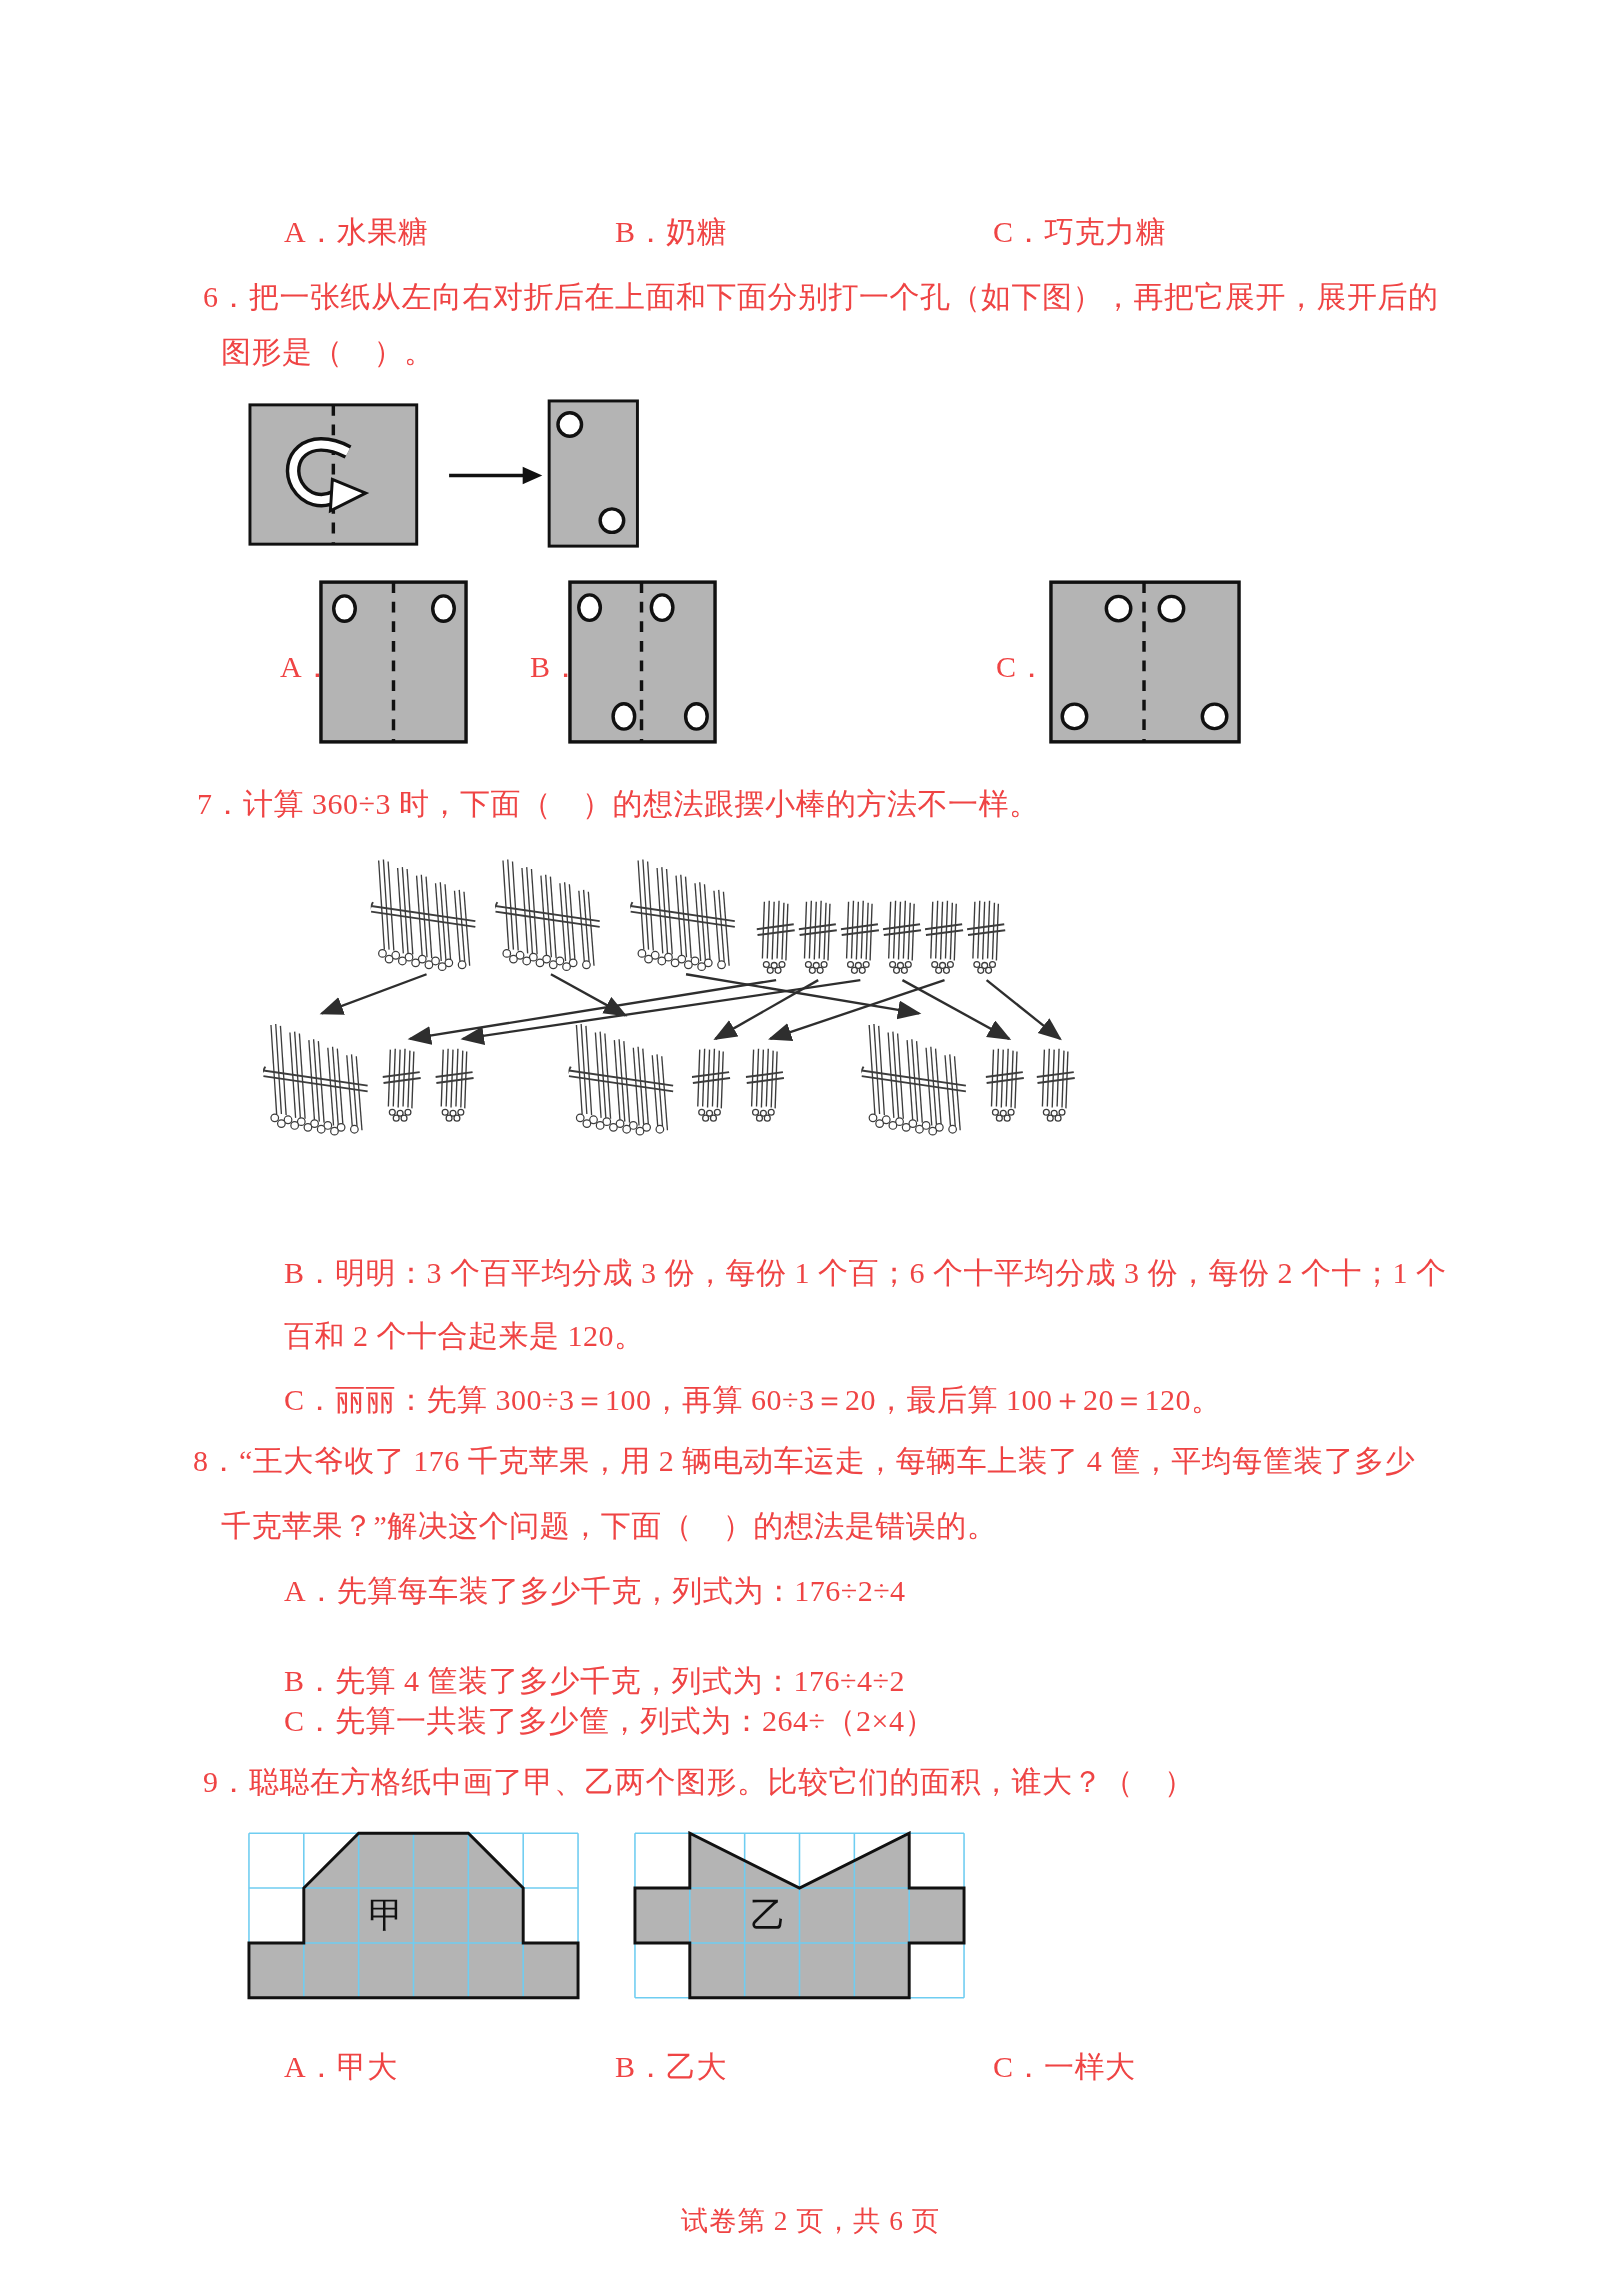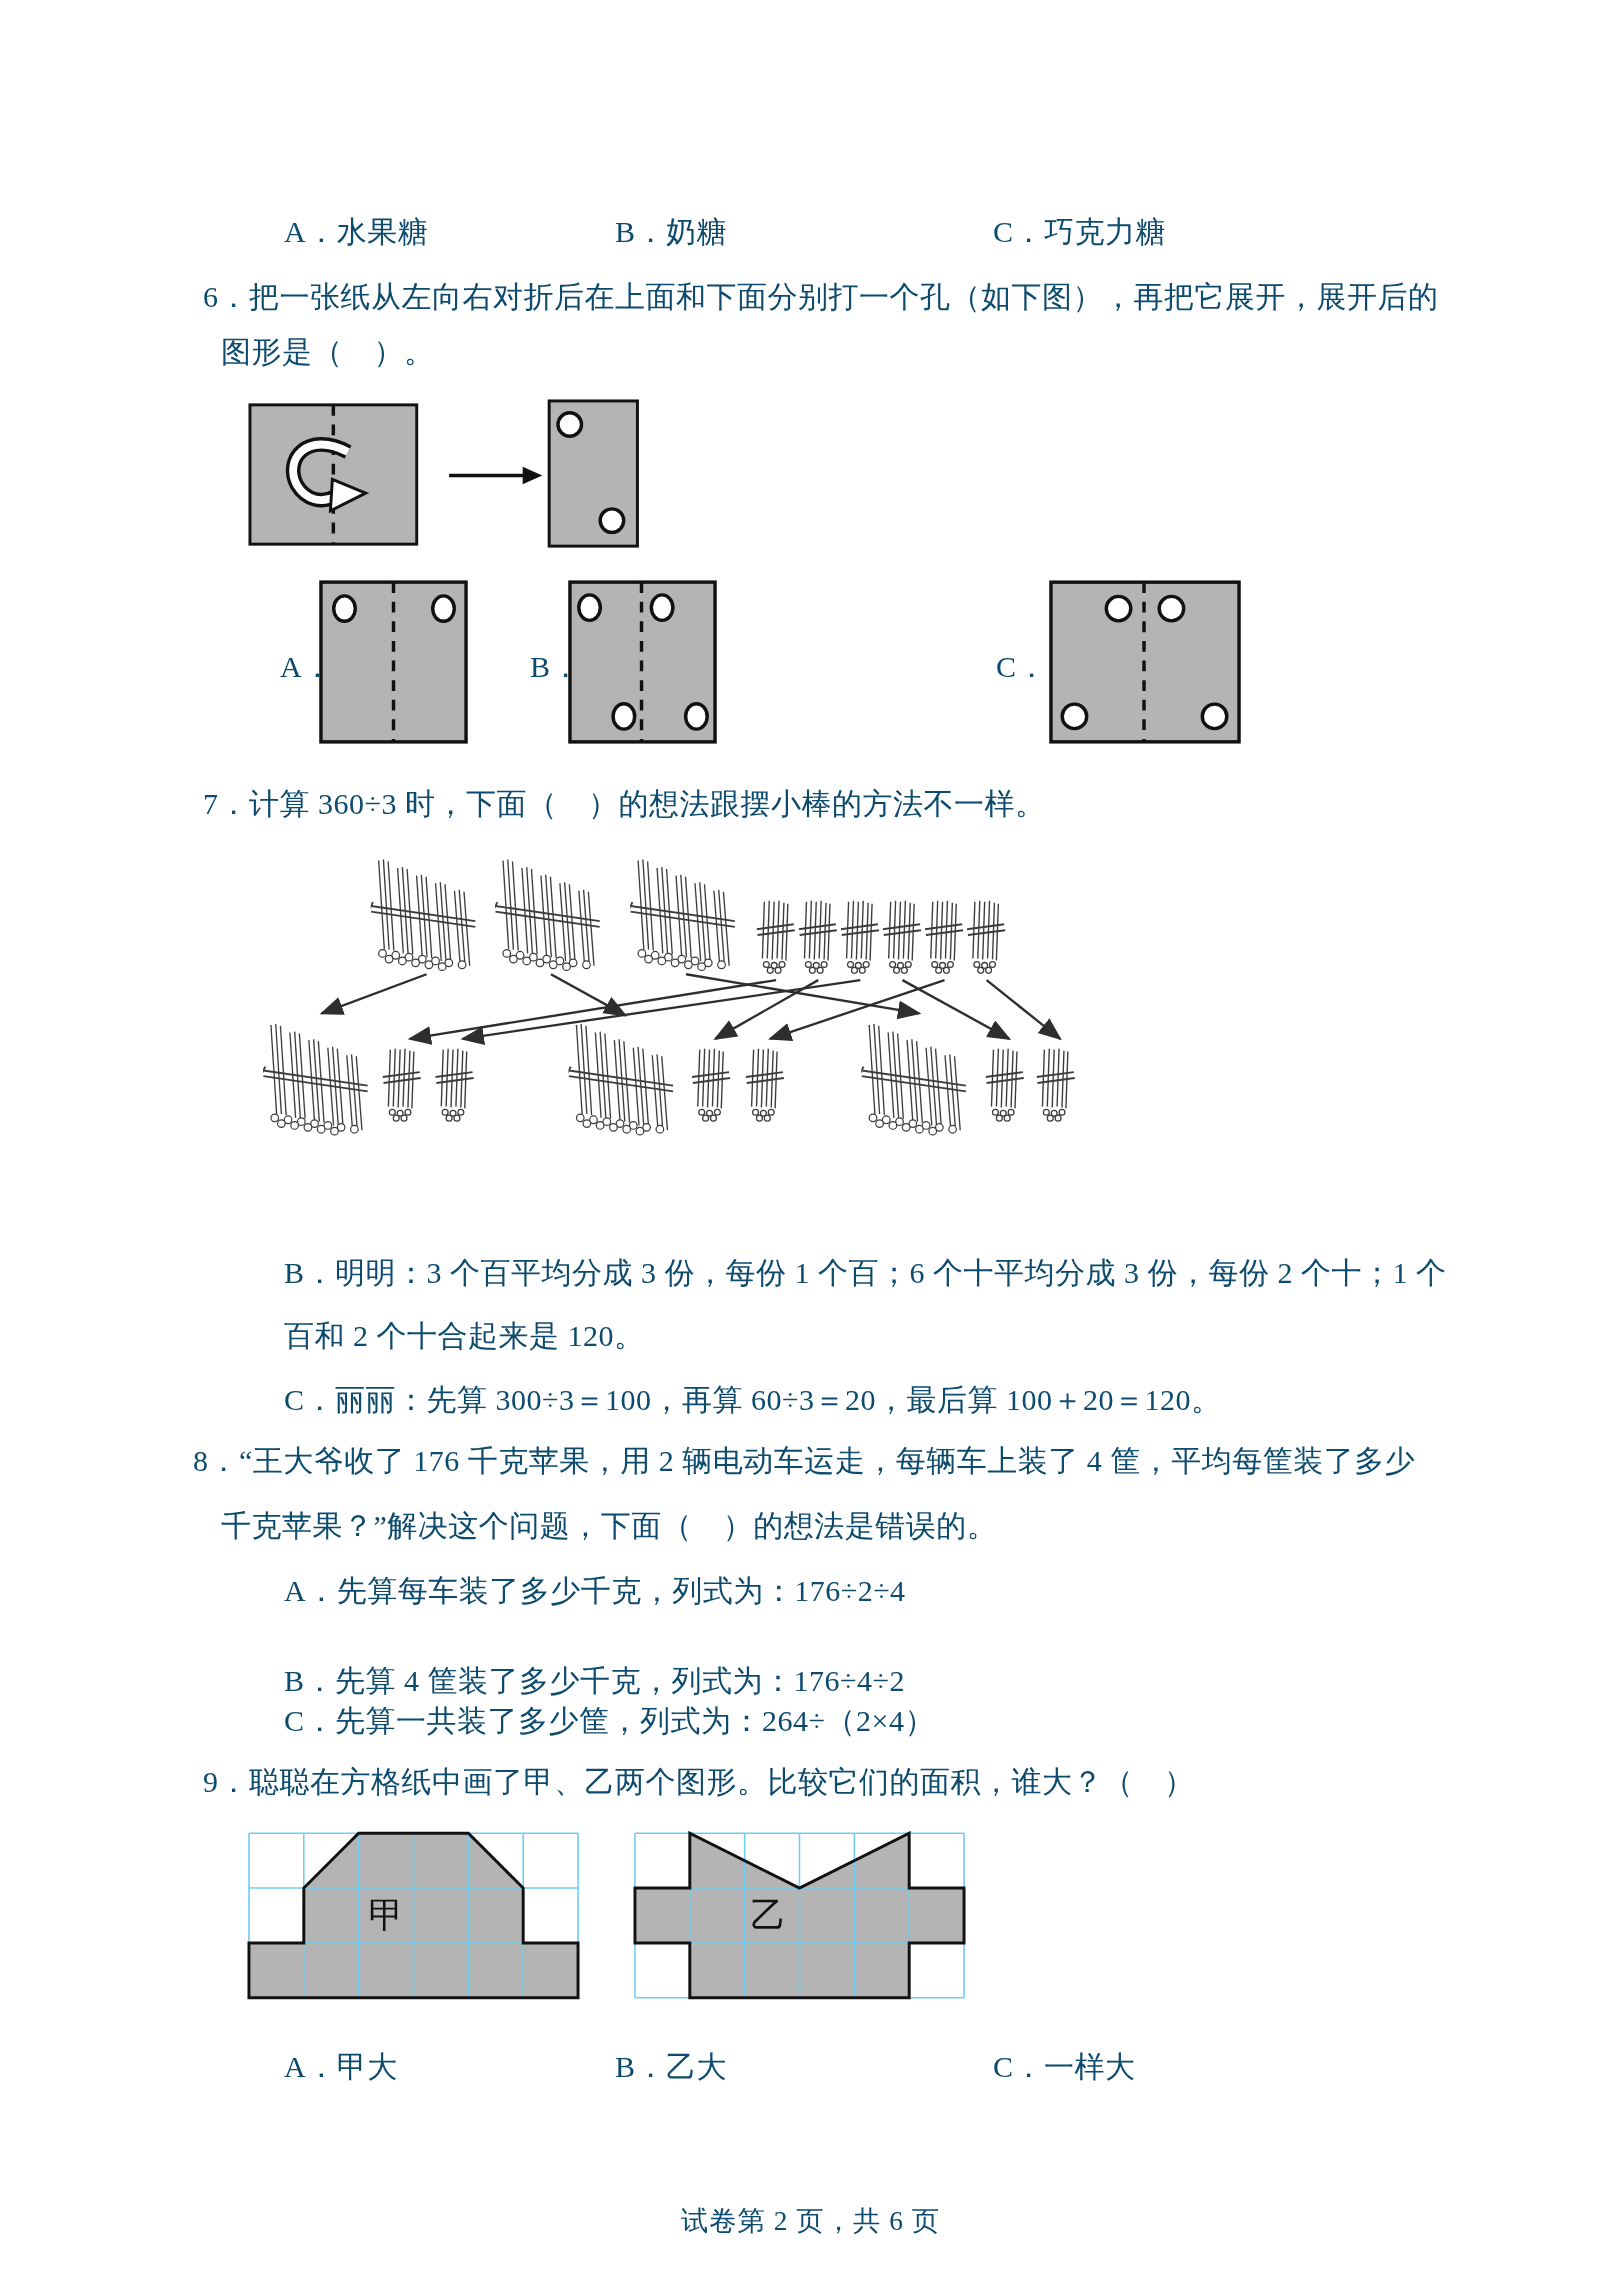--- a/index.html
+++ b/index.html
@@ -1,18 +1,18 @@
 <!DOCTYPE html>
 <html><head>
 <meta charset="utf-8">
 <style>
   html,body { margin:0; padding:0; background:#ffffff; }
   .page {
     position:relative; width:1621px; height:2293px; background:#ffffff;
-    font-family:"Liberation Serif","DejaVu Serif",serif; color:#0c4a6e;
+    font-family:"Liberation Serif","DejaVu Serif",serif; color:#ef4444;
     overflow:hidden;
   }
   .line { position:absolute; font-size:30px; white-space:pre; letter-spacing:0.5px; }
   .opt3 { position:absolute; font-size:30px; white-space:pre; letter-spacing:0.5px; }
   .fig { position:absolute; }
   .footer { position:absolute; font-size:27.4px; letter-spacing:1px; width:100%; text-align:center; }
   svg .stick { stroke:#3c3c3c; stroke-width:1.4; fill:none; }
   svg .band  { stroke:#3c3c3c; stroke-width:2;   fill:none; }
   svg .endc  { stroke:#3c3c3c; stroke-width:1.3; fill:#ffffff; }
   svg .arrow { stroke:#2e2e2e; stroke-width:2.4; fill:none; }
@@ -67,21 +67,21 @@
   <span class="line" style="left:996px; top:647px;">C．</span>
   <svg class="fig" style="left:1049px; top:580px;" width="192" height="165" viewBox="0 0 196 168">
     <rect x="2" y="2" width="192" height="163" fill="#b4b4b4" stroke="#111" stroke-width="3.5"></rect>
     <line x1="97" y1="2" x2="97" y2="165" stroke="#111" stroke-width="3.5" stroke-dasharray="11 9"></line>
     <circle cx="71" cy="29" r="12.5" fill="#fff" stroke="#111" stroke-width="3.5"></circle>
     <circle cx="125" cy="29" r="12.5" fill="#fff" stroke="#111" stroke-width="3.5"></circle>
     <circle cx="26" cy="139" r="12.5" fill="#fff" stroke="#111" stroke-width="3.5"></circle>
     <circle cx="169" cy="139" r="12.5" fill="#fff" stroke="#111" stroke-width="3.5"></circle>
   </svg>
 
-  <span class="line" style="left:203px; top:784px;">7．计算 360÷3 时，下面（　）的想法跟摆小棒的方法不一样。</span>
+  <span class="line" style="left:197px; top:784px;">7．计算 360÷3 时，下面（　）的想法跟摆小棒的方法不一样。</span>
 
   <svg class="fig" style="left:245px; top:845px;" width="1166" height="328" viewBox="0 0 1190 335">
     <defs>
       <symbol id="sym-big-bundle" viewBox="0 0 115 126">
         <g class="stick">
           <line x1="8" y1="6" x2="14" y2="100"></line>
             <line x1="13" y1="5" x2="19" y2="100"></line>
             <line x1="18" y1="7" x2="24" y2="101"></line>
           <line x1="28" y1="14" x2="34" y2="104"></line>
             <line x1="33" y1="13" x2="39" y2="104"></line>

